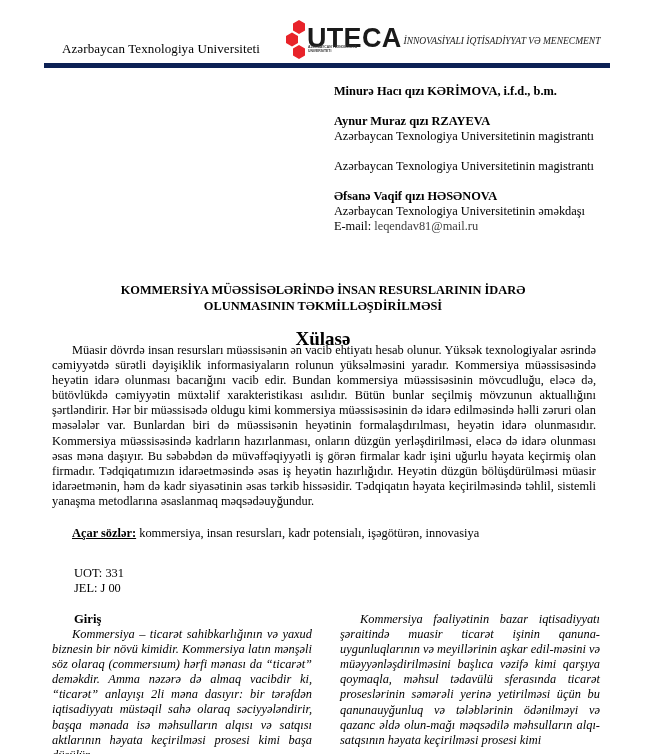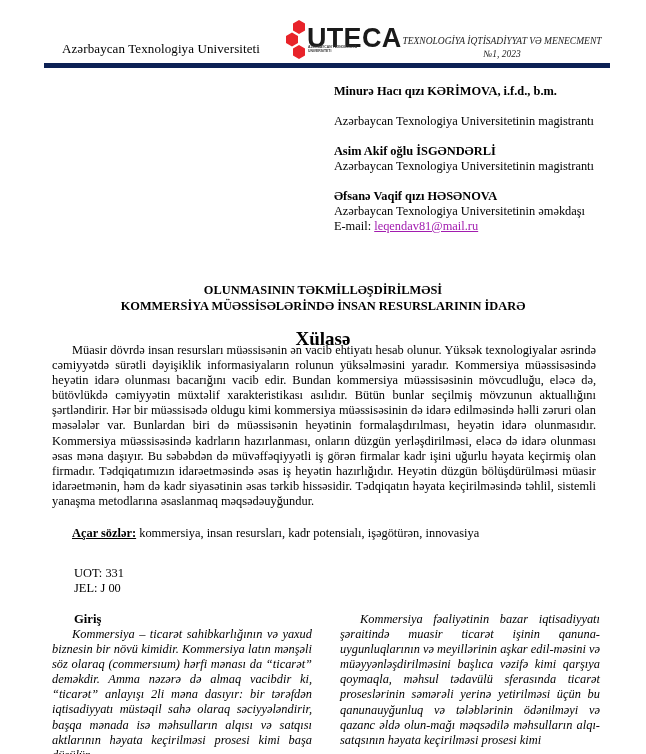--- a/index.html
+++ b/index.html
@@ -13,21 +13,21 @@
                  font-weight: bold; font-size: 27px; color: #1a1a1a; letter-spacing: 0.3px; }
     .logo-sub { position: absolute; left: 21px; top: 26px; font-family: "Liberation Sans", "DejaVu Sans", sans-serif;
                 font-size: 3.4px; font-weight: bold; color: #333; line-height: 4px; width: 60px; }
     .journal { position: absolute; left: 392px; top: 35px; width: 220px; text-align: center;
                font-style: italic; font-size: 9.5px; line-height: 13px; color: #222; }
     .header-bar { position: absolute; left: 44px; top: 63px; width: 566px; height: 5px; background: #0c2155; }
 
     .authors { position: absolute; right: 52px; top: 84px; font-size: 12.4px; line-height: 15px; }
     .author { margin-bottom: 15px; }
     .author .name { font-weight: bold; }
-    .email-link { color: #a21caf; text-decoration: underline; }
+    .email-link { color: #404040; }
 
     .title { position: absolute; left: 60px; top: 282px; width: 526px; text-align: center;
              font-weight: bold; font-size: 12.4px; line-height: 16px; }
     .abstract-h { position: absolute; left: 0; top: 328px; width: 646px; text-align: center;
                   font-weight: bold; font-size: 19px; }
     .abstract { position: absolute; left: 52px; top: 343px; width: 544px; font-size: 12.4px; line-height: 15.1px;
                 text-align: justify; text-indent: 20px; }
     .keywords { position: absolute; left: 52px; top: 526px; width: 544px; font-size: 12.4px; text-indent: 20px; }
     .keywords b { font-weight: bold; text-decoration: underline; }
 
@@ -51,50 +51,49 @@
       <polygon points="14,26 20,29.5 20,36.5 14,40 8,36.5 8,29.5" fill="#e8232a"></polygon>
     </svg>
     <div class="logo-text">UTECA</div>
     <div class="logo-sub">
       <div>AZƏRBAYCAN TEXNOLOGİYA</div>
       <div>UNİVERSİTETİ</div>
     </div>
   </div>
 
   <div class="journal">
-    <div>TEXNOLOGİYA İQTİSADİYYAT VƏ MENECMENT</div>
-    <div>№1, 2023</div>
+    <div>İNNOVASİYALI İQTİSADİYYAT VƏ MENECMENT</div>
   </div>
   <div class="header-bar"></div>
 </div>
 
 <div class="authors">
   <div class="author">
     <div class="name">Minurə Hacı qızı KƏRİMOVA,  i.f.d., b.m.</div>
   </div>
   <div class="author">
+    <div class="name">Aynur Muraz qızı RZAYEVA</div>
     <div>Azərbaycan Texnologiya Universitetinin magistrantı</div>
   </div>
   <div class="author">
-    <div class="name">Asim Akif oğlu İSGƏNDƏRLİ</div>
     <div>Azərbaycan Texnologiya Universitetinin magistrantı</div>
   </div>
   <div class="author" style="margin-bottom:13px">
     <div class="name">Əfsanə Vaqif qızı HƏSƏNOVA</div>
     <div>Azərbaycan Texnologiya Universitetinin əməkdaşı</div>
     <div>
       <span>E-mail:</span>
       <a class="email-link" title="leqendav81@mail.ru">leqendav81@mail.ru</a>
     </div>
   </div>
 </div>
 
 <div class="title">
+  <div>KOMMERSİYA MÜƏSSİSƏLƏRİNDƏ İNSAN RESURSLARININ İDARƏ</div>
   <div>OLUNMASININ TƏKMİLLƏŞDİRİLMƏSİ</div>
-  <div>KOMMERSİYA MÜƏSSİSƏLƏRİNDƏ İNSAN RESURSLARININ İDARƏ</div>
 </div>
 
 <div class="abstract-h">Xülasə</div>
 <div class="abstract">Müasir dövrdə insan resursları müəssisənin ən vacib ehtiyatı  hesab olunur. Yüksək texnologiyalar əsrində cəmiyyətdə sürətli dəyişiklik informasiyaların rolunun yüksəlməsini yaradır. Kommersiya müəssisəsində heyətin idarə olunması bacarığını vacib edir. Bundan kommersiya müəssisəsinin mövcudluğu, eləcə də, bütövlükdə cəmiyyətin müxtəlif xarakteristikası asılıdır. Bütün bunlar seçilmiş mövzunun aktuallığını şərtləndirir. Hər bir müəssisədə oldugu kimi kommersiya müəssisəsinin də idarə edilməsində həlli zəruri olan məsələlər var. Bunlardan biri də müəssisənin heyətinin formalaşdırılması, heyətin idarə olunmasıdır. Kommersiya müəssisəsində kadrların hazırlanması, onların düzgün yerləşdirilməsi, eləcə də idarə olunması əsas məna daşıyır. Bu səbəbdən də müvəffəqiyyətli iş görən firmalar kadr işini  uğurlu həyata keçirmiş olan firmadır. Tədqiqatımızın idarəetməsində əsas iş heyətin hazırlığıdır. Heyətin düzgün bölüşdürülməsi müasir idarəetmənin, həm də kadr siyasətinin əsas tərkib hissəsidir. Tədqiqatın həyata keçirilməsində təhlil, sistemli yanaşma metodlarına əsaslanmaq məqsədəuyğundur.</div>
 
 <div class="keywords">
   <b>Açar sözlər:</b><span> kommersiya, insan resursları, kadr potensialı, işəgötürən, innovasiya</span>
 </div>
 
 <div class="codes">

